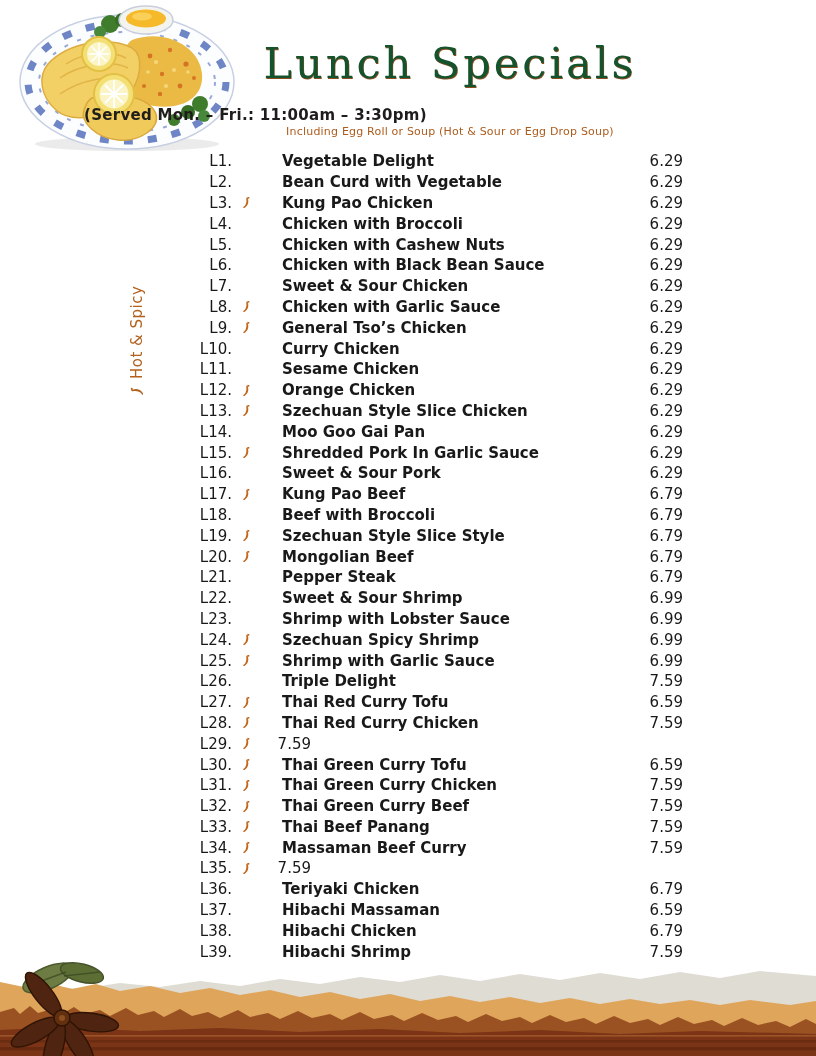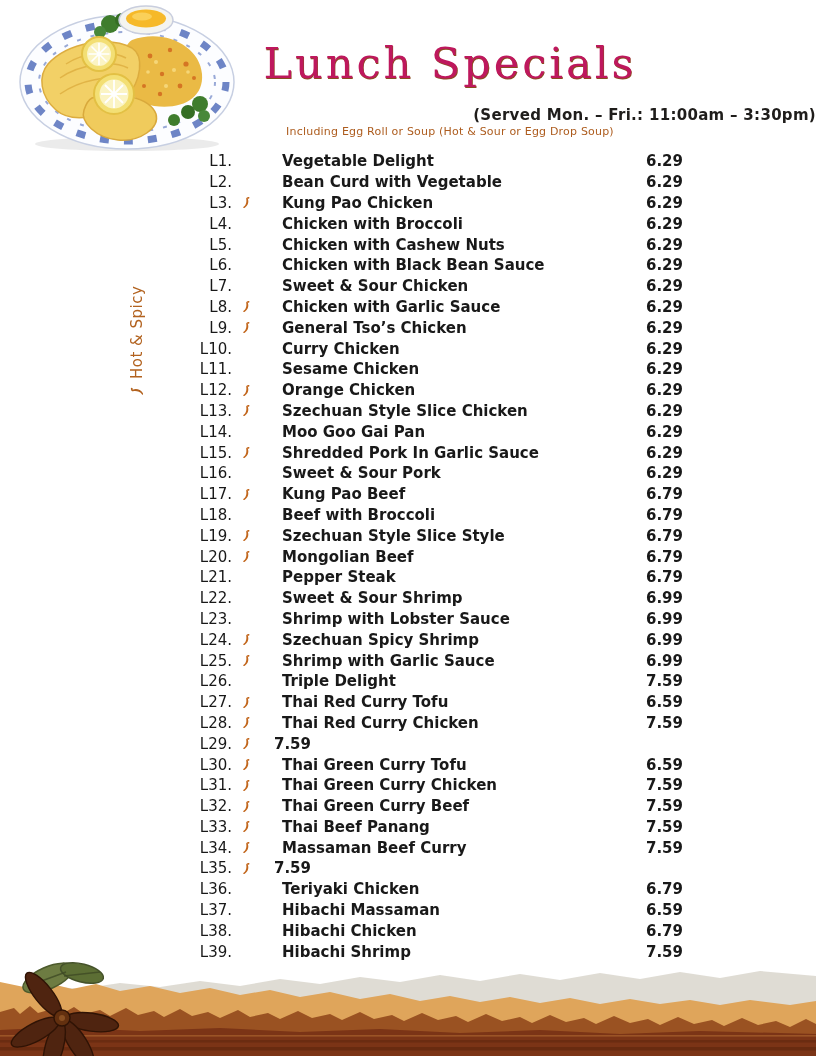--- a/index.html
+++ b/index.html
@@ -5,39 +5,39 @@
   html,body{margin:0;padding:0;}
   body{
     width:816px;height:1056px;position:relative;overflow:hidden;
     background:#ffffff;
     font-family:"DejaVu Sans","Liberation Sans",sans-serif;
     -webkit-font-smoothing:antialiased;
   }
   .hero-plate{position:absolute;left:14px;top:2px;width:226px;height:152px;}
   .title-wrap{position:absolute;left:0;right:0;top:40px;padding-left:84px;text-align:center;}
   .page-title{
-    font-size:43px;line-height:1.1;color:#be185d;letter-spacing:3px;
+    font-size:43px;line-height:1.1;color:#14532d;letter-spacing:3px;
     text-shadow:0.6px 0.6px 0 #8a4d1f;
     font-family:"DejaVu Serif","Liberation Serif",serif;
   }
   .served-line{
-    position:absolute;left:6px;right:0;top:106px;padding-left:84px;text-align:right;
+    position:absolute;left:0;right:0;top:106px;padding-left:84px;text-align:left;
     font-size:15px;font-weight:bold;color:#1f1d1b;letter-spacing:0.3px;
   }
   .includes-line{
     position:absolute;left:0;right:0;top:125px;padding-left:84px;text-align:center;
     font-size:11px;color:#ad5c1e;letter-spacing:0.2px;
   }
   .menu-list{position:absolute;left:185px;top:151px;width:498px;}
   .menu-row{display:flex;align-items:center;height:20.8px;font-size:15px;color:#191919;gap:9px;}
   .num-cell{width:47px;text-align:right;white-space:nowrap;}
   .pepper-cell{width:14px;height:14px;display:flex;align-items:center;justify-content:flex-start;padding-left:1px;}
   .pepper-cell svg{width:9px;height:13px;display:block;}
   .name-cell{flex:1;margin-left:17px;white-space:nowrap;font-weight:bold;}
-  .price-cell{width:46px;text-align:right;font-weight:700;}
+  .price-cell{width:46px;text-align:right;font-weight:400;}
   .spicy-legend{
     position:absolute;left:70px;top:318px;width:134px;height:22px;
     transform:rotate(-90deg);
     display:flex;align-items:center;gap:7px;
     color:#b2621f;font-size:15px;letter-spacing:0.5px;white-space:nowrap;
   }
   .spicy-legend svg{width:10px;height:14px;flex:0 0 auto;}
   .footer-art{position:absolute;left:0;bottom:0;width:816px;height:100px;}
 </style>
 </head>

